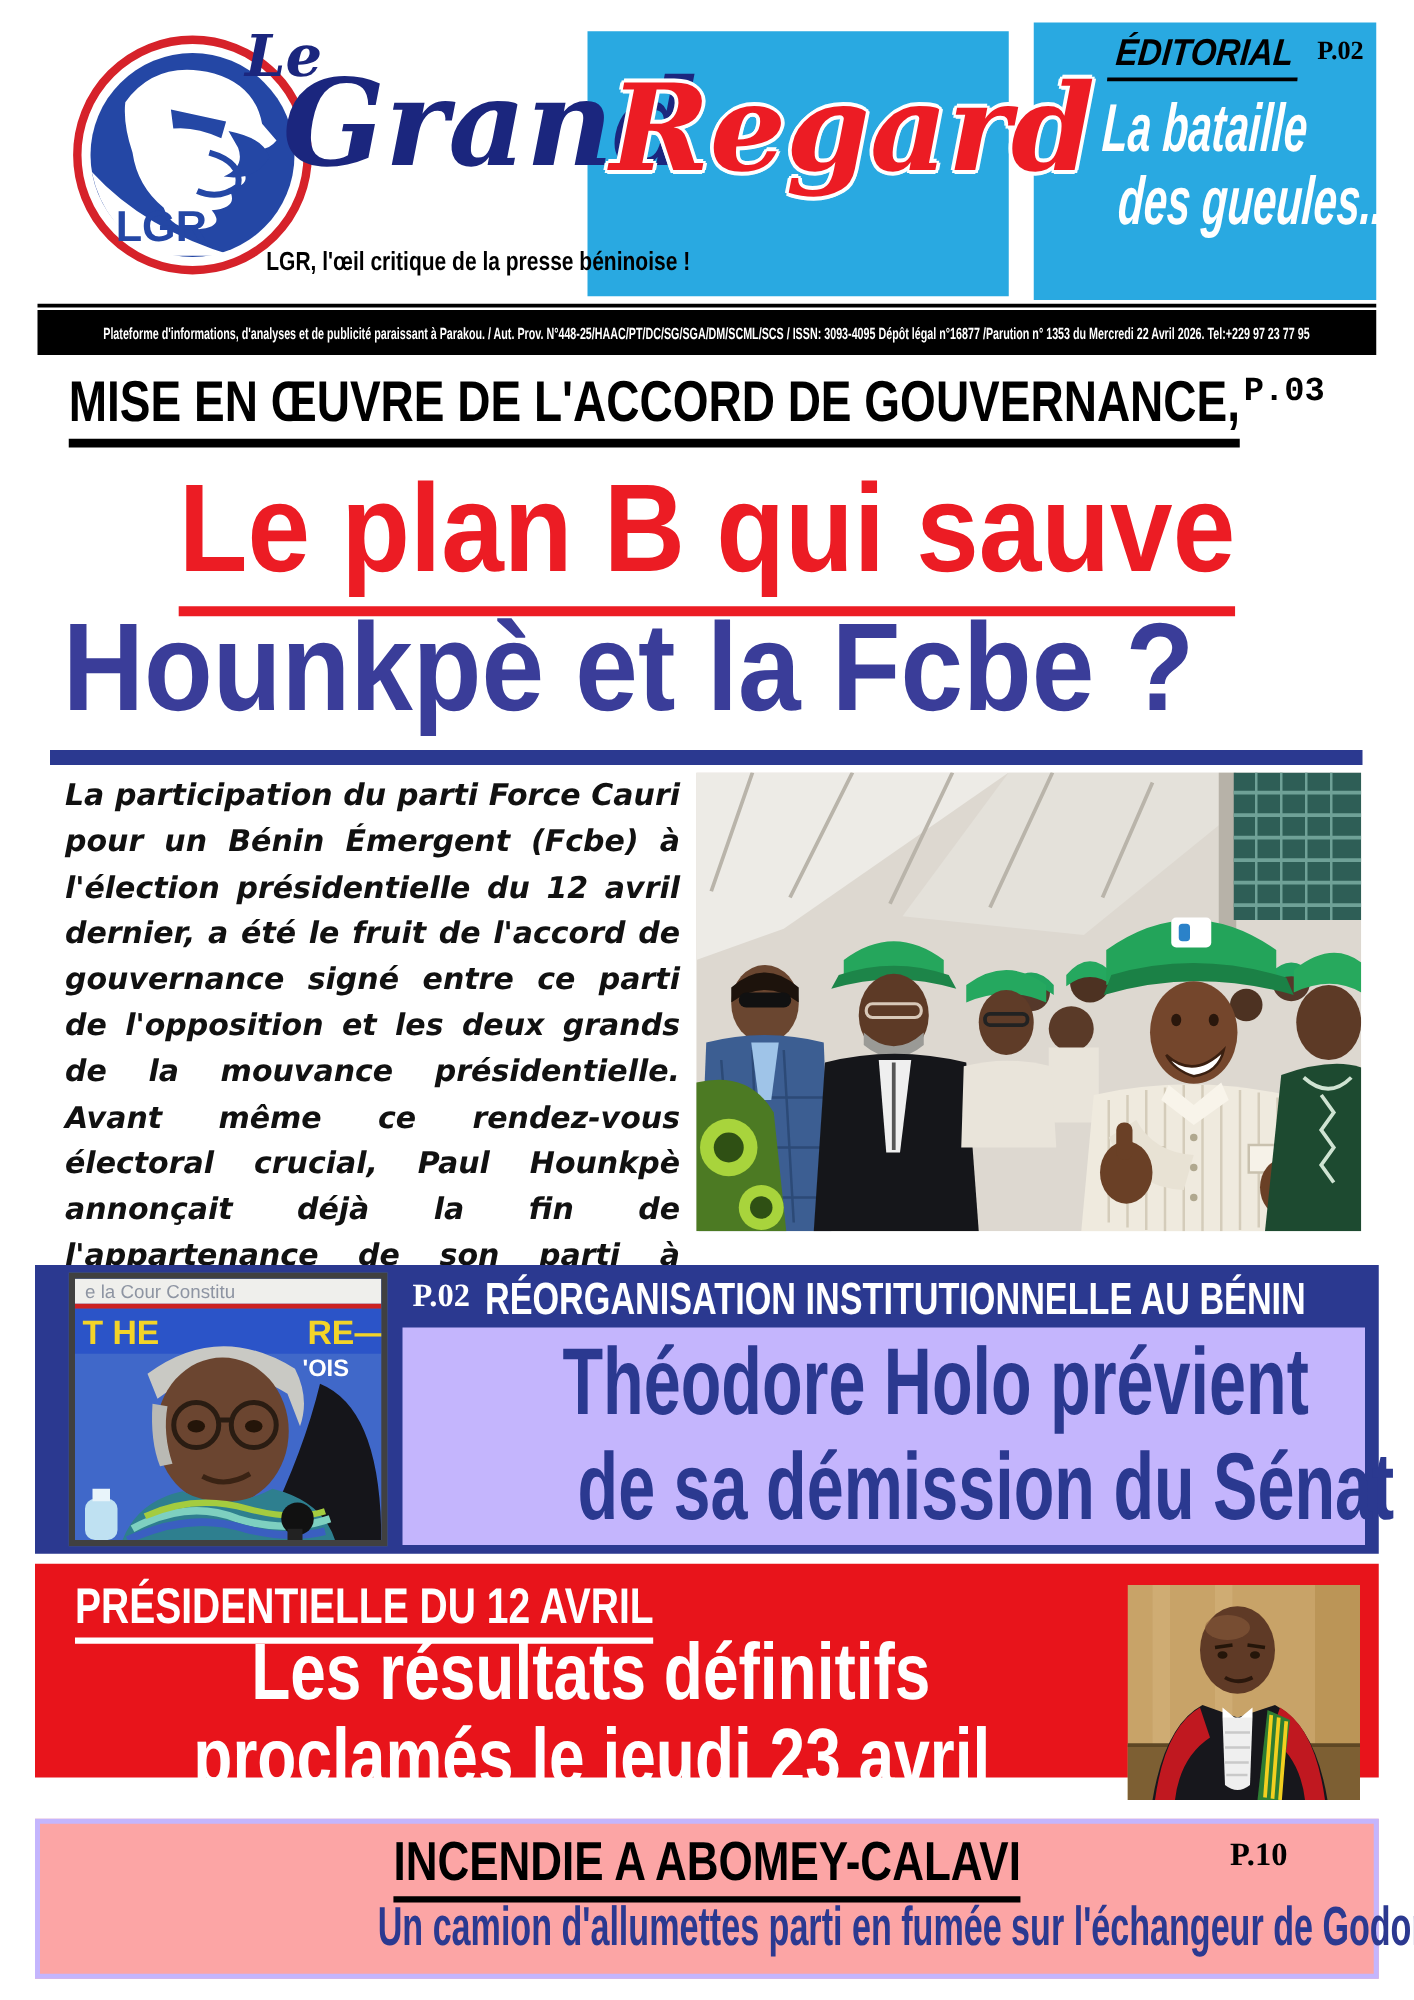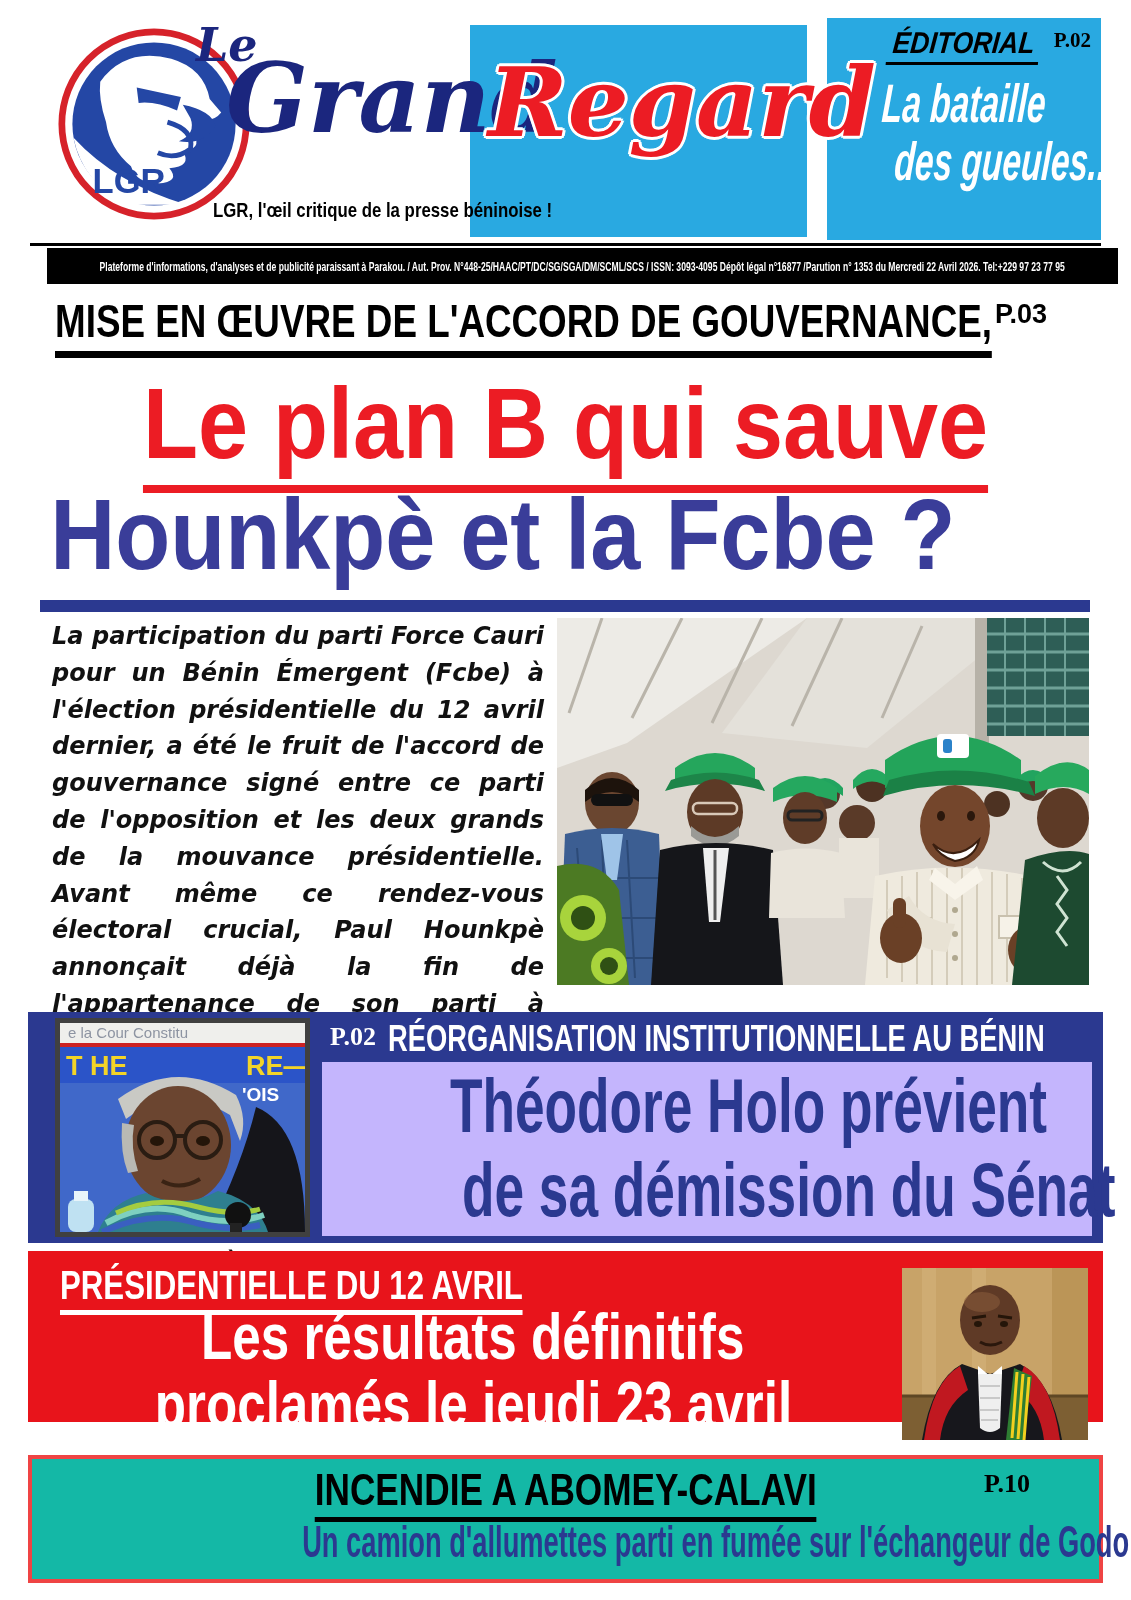--- a/index.html
+++ b/index.html
@@ -20,27 +20,27 @@
   .ed-title{left:0;top:56px;width:274px;text-align:center;color:#fff;font-weight:bold;font-style:italic;font-size:54px;line-height:58px;}
   .ed-title .cond-c{transform:scaleX(.62) skewX(-6deg);}
   .logo-wrap{left:58px;top:28px;width:192px;height:192px;}
   .title-le{left:196px;top:18px;font-family:"DejaVu Serif",serif;font-style:italic;font-weight:bold;font-size:46px;color:#1b267e;}
   .title-grand{left:226px;top:42px;font-family:"DejaVu Serif",serif;font-style:italic;font-weight:bold;font-size:96px;color:#1b267e;}
   .title-regard{left:488px;top:46px;font-family:"DejaVu Serif",serif;font-style:italic;font-weight:bold;font-size:96px;color:#ec1c24;
     text-shadow:3px 0 0 #fff,-3px 0 0 #fff,0 3px 0 #fff,0 -3px 0 #fff,2px 2px 0 #fff,-2px -2px 0 #fff,2px -2px 0 #fff,-2px 2px 0 #fff;}
   .tagline{left:213px;top:198px;font-weight:bold;font-size:21px;color:#000;}
   .tagline .cond{transform:scaleX(.8);}
   .top-rule{left:30px;top:243px;width:1071px;height:3px;background:#000;}
-  .info-bar{left:47px;top:248px;width:1071px;height:36px;background:#000;color:#fff;display:flex;align-items:center;justify-content:center;text-align:right;}
+  .info-bar{left:30px;top:248px;width:1071px;height:36px;background:#000;color:#fff;display:flex;align-items:center;justify-content:center;text-align:right;}
   .info-bar .cond-c{font-size:13px;font-weight:bold;transform:scaleX(.66);}
 
   
   .kicker1{left:55px;top:294px;font-weight:bold;font-size:46px;color:#000;}
   .kicker1 .cond{transform:scaleX(.8);border-bottom:7px solid #000;padding-bottom:3px;}
-  .page-303{left:995px;top:299px;font-family:Liberation Sans, sans-serif;font-weight:bold;font-size:27px;color:#000;}
+  .page-303{left:995px;top:299px;font-family:Liberation Mono, monospace;font-weight:bold;font-size:27px;color:#000;}
   .headline1{left:0;top:347px;width:1131px;text-align:center;font-weight:bold;font-size:100px;line-height:1.04;color:#ec1c24;margin-top:24px;}
   .headline1 .cond-c{transform:scaleX(.9);border-bottom:8px solid #ec1c24;padding-bottom:10px;}
   .headline2{left:0;top:482px;width:1131px;text-align:left;font-weight:bold;font-size:100px;line-height:1.04;color:#3a3d99;}
   .headline2 .cond-c{transform:scaleX(.9);}
   .navy-rule{left:40px;top:600px;width:1050px;height:12px;background:#2b3990;}
   .lead-body{left:52px;top:618px;width:492px;font-family:"DejaVu Sans",sans-serif;font-style:italic;font-weight:bold;
     font-size:24px;line-height:36.8px;text-align:justify;color:#111;}
   .main-photo{left:557px;top:618px;width:532px;height:367px;}
 
   
@@ -56,21 +56,21 @@
   
   .red-panel{left:28px;top:1251px;width:1075px;height:171px;background:#e8141b;}
   .kicker3{left:32px;top:12px;color:#fff;font-weight:bold;font-size:40px;position:absolute;}
   .kicker3 .cond{transform:scaleX(.78);border-bottom:5px solid #fff;padding-bottom:2px;}
   .page-505{position:absolute;left:984px;top:14px;color:#fff;font-family:"Liberation Serif",serif;font-weight:bold;font-size:26px;}
   .results-headline{position:absolute;left:30px;top:52px;width:830px;text-align:center;color:#fff;font-weight:bold;font-size:64px;line-height:68px;}
   .results-headline .cond-c{transform:scaleX(.8);}
   .judge-photo{position:absolute;left:874px;top:17px;width:186px;height:172px;}
 
   
-  .fire-box{left:28px;top:1455px;width:1075px;height:128px;background:#14b8a6;border:4px solid #ef4444;box-sizing:border-box;}
+  .fire-box{left:28px;top:1455px;width:1075px;height:128px;background:#fca5a5;border:4px solid #c4b5fd;box-sizing:border-box;}
   .kicker4-row{position:absolute;left:0;top:6px;width:1067px;text-align:center;color:#000;font-weight:bold;font-size:44px;}
   .kicker4-row .cond-c{transform:scaleX(.8);border-bottom:5px solid #000;padding-bottom:2px;}
   .page-1010{position:absolute;left:952px;top:10px;font-family:"Liberation Serif",serif;font-weight:bold;font-size:26px;color:#000;}
   .fire-headline{position:absolute;left:0;top:58px;width:1067px;text-align:center;color:#2b3990;font-weight:bold;font-size:44px;}
   .fire-headline .cond-c{transform:scaleX(.62);}
 </style>
 </head>
 <body>
 
 <div class="abs masthead-blue"></div>

